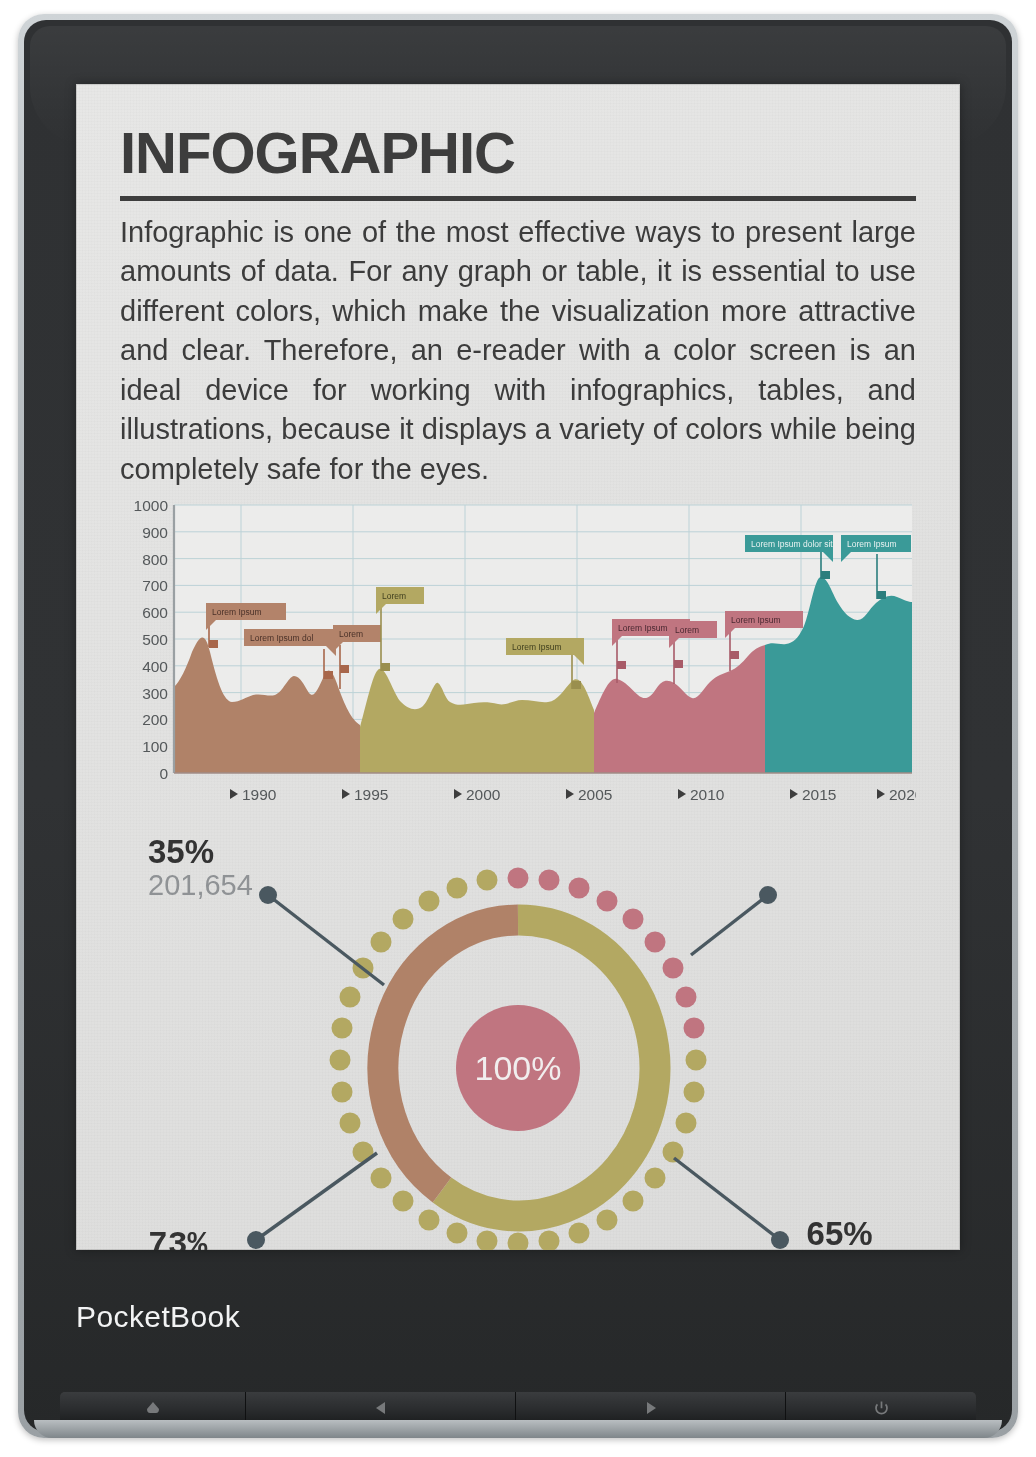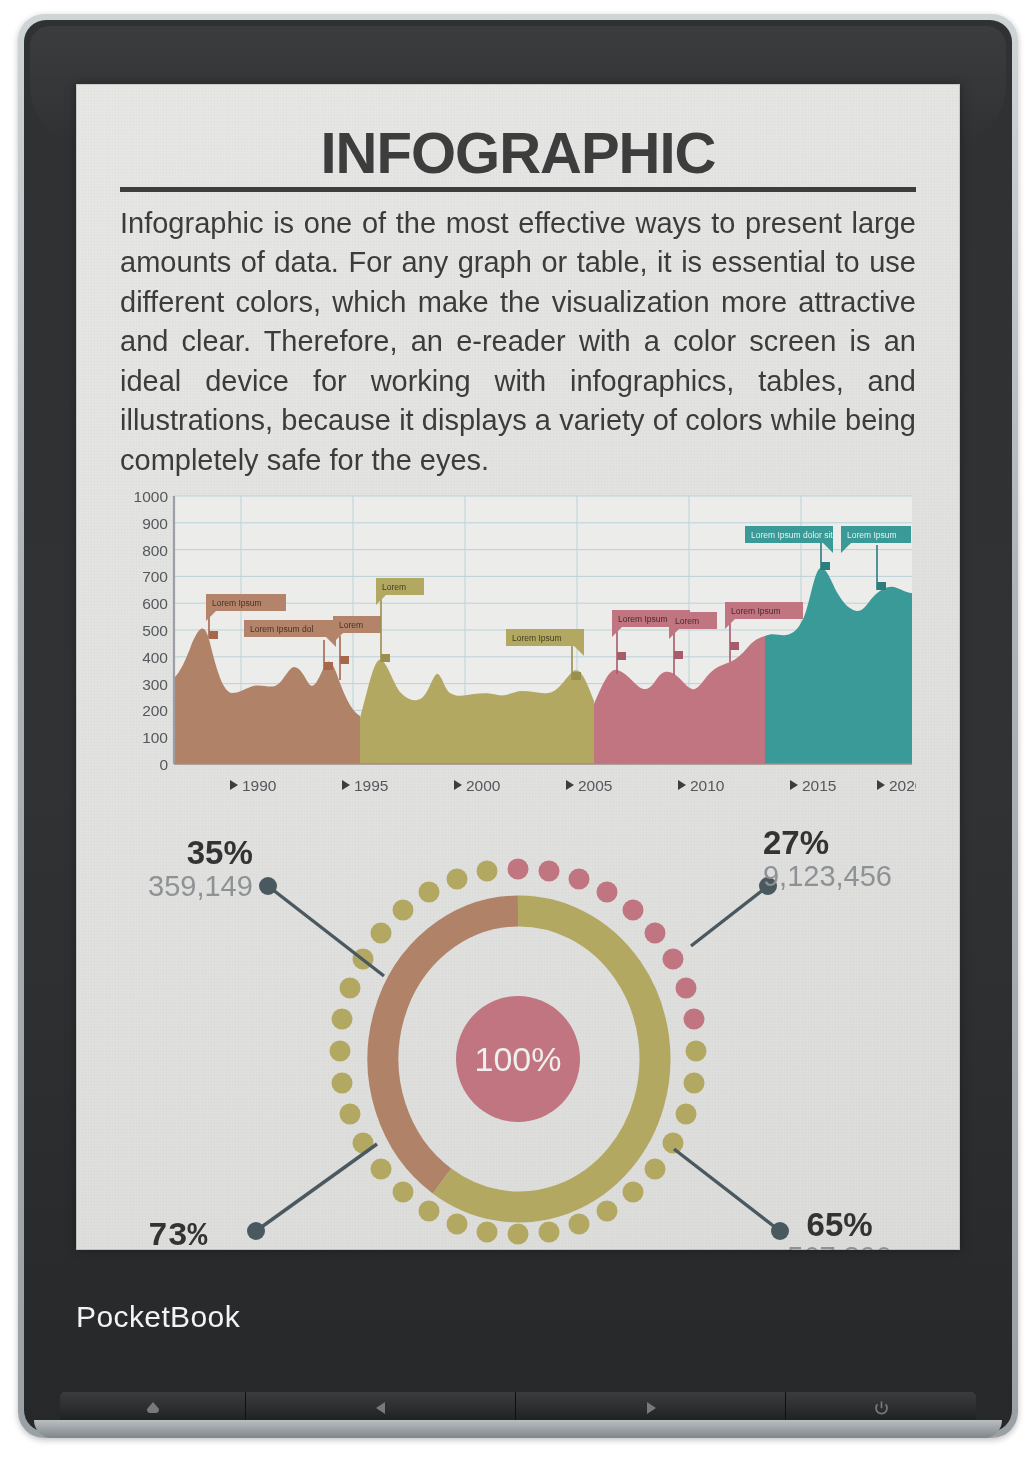--- a/index.html
+++ b/index.html
@@ -65,39 +65,39 @@
   .bezel-bottom-edge{
     position:absolute; left:34px; top:1420px; width:968px; height:18px;
     border-radius:0 0 22px 22px;
     background:linear-gradient(180deg,#b9bec1,#7f868a);
   }
 
   
   .page{ position:absolute; inset:0; padding:40px 44px 0 44px; }
   .title{
     font-size:58px; font-weight:bold; color:#3d3d3d;
-    letter-spacing:-1px; line-height:1; margin-bottom:5px;text-align:center;
+    letter-spacing:-1px; line-height:1; margin-bottom:14px;
   }
   .rule{ height:5px; background:#3d3d3d; margin-bottom:12px; }
   .lede{
     font-size:29px; line-height:1.36; color:#3c3c3c;
     text-align:justify; font-weight:500;
   }
 
   
   .chart-wrap{ position:relative; margin-top:10px; height:312px; }
   .chart-svg{ display:block; }
 
   
   .donut-wrap{ position:relative; margin-top:22px; height:470px; }
   .donut-svg{ display:block; margin:0 auto; }
   .stat{ position:absolute; }
   .stat .pct{ font-size:33px; font-weight:bold; color:#333333; line-height:1.05; }
   .stat .num{ font-size:29px; color:#8f9295; line-height:1.1; }
-  .stat.s-tl{ left:28px; top:12px; text-align:right; }
+  .stat.s-tl{ left:28px; top:2px; text-align:left; }
   .stat.s-tr{ right:24px; top:2px; text-align:left; }
   .stat.s-bl{ left:28px; bottom:8px; text-align:left;font-family:Liberation Mono, monospace; }
   .stat.s-br{ right:24px; bottom:20px; text-align:center; }
 </style>
 </head>
 <body>
 
 <div id="root">
 
   <div class="device-outer"></div>
@@ -347,25 +347,21 @@
           <g fill="#4a5860">
             <circle cx="148" cy="62" r="9"></circle>
             <circle cx="648" cy="62" r="9"></circle>
             <circle cx="136" cy="407" r="9"></circle>
             <circle cx="660" cy="407" r="9"></circle>
           </g>
         </svg>
 
         <div class="stat s-tl">
           <div class="pct">35%</div>
-          <div class="num">359,149</div>
-        </div>
-        <div class="stat s-tr">
-          <div class="pct">27%</div>
-          <div class="num">9,123,456</div>
+          <div class="num">201,654</div>
         </div>
         <div class="stat s-bl">
           <div class="pct">73%</div>
           <div class="num">55,654,543</div>
         </div>
         <div class="stat s-br">
           <div class="pct">65%</div>
           <div class="num">567,890</div>
         </div>
       </div>

